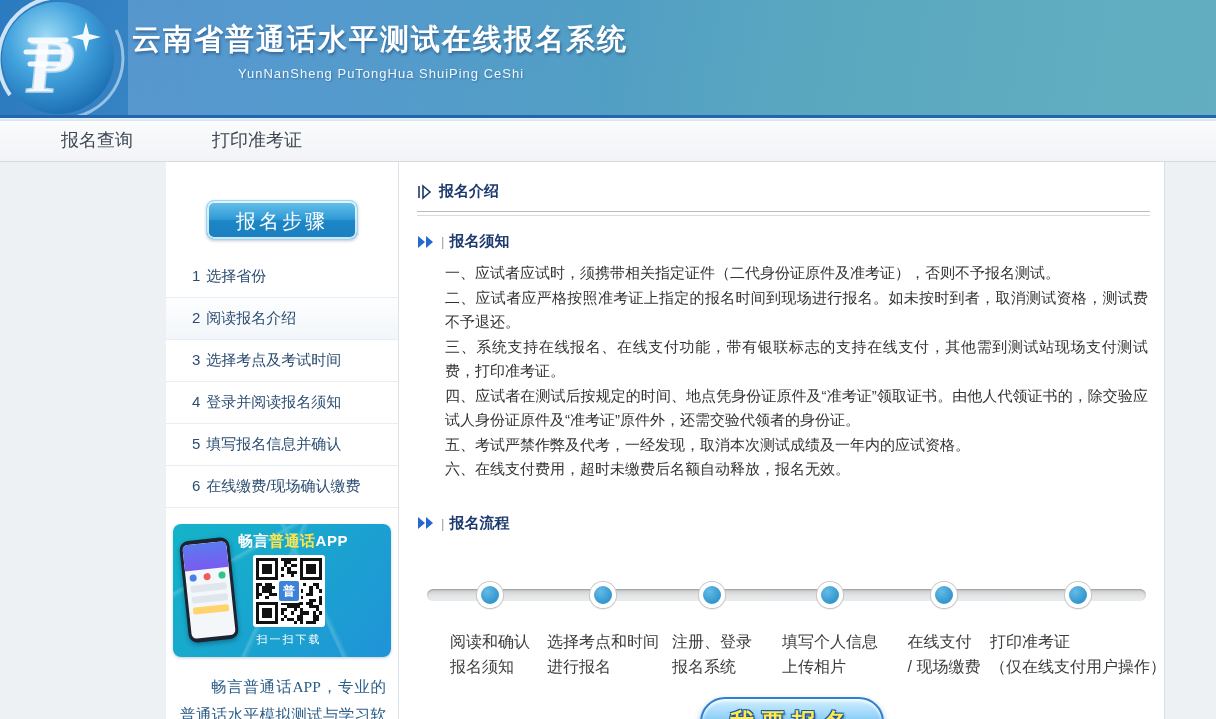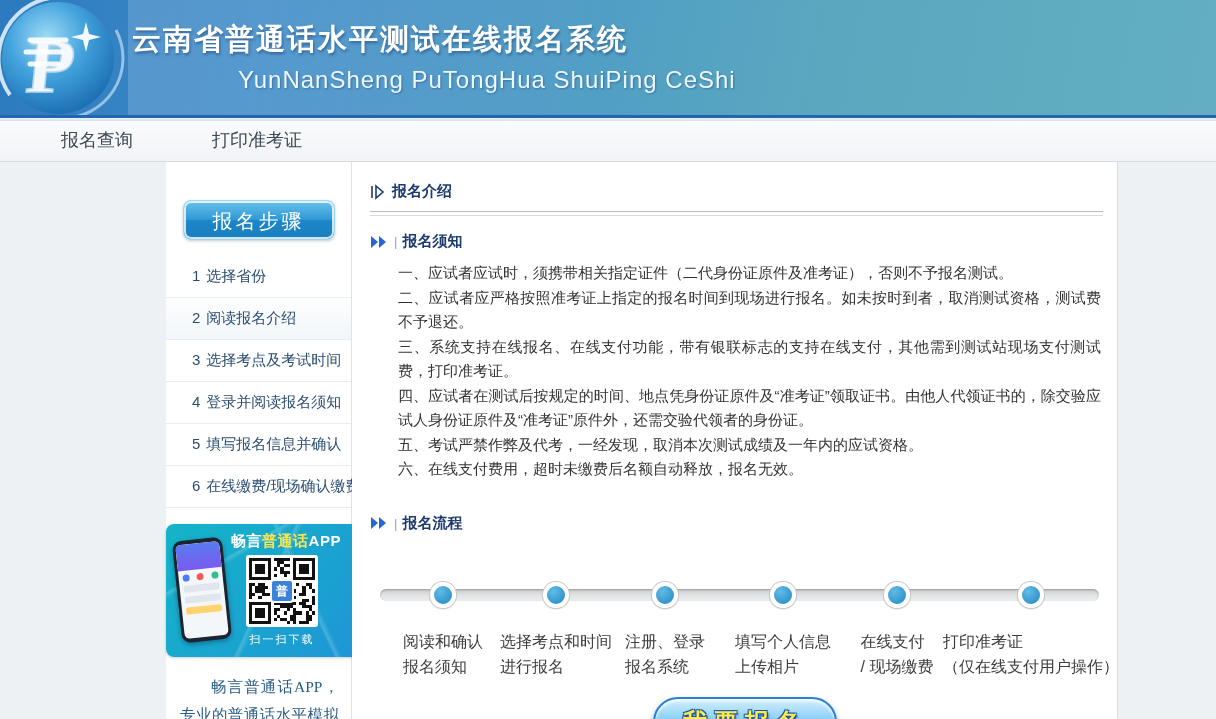--- a/index.html
+++ b/index.html
@@ -23,21 +23,21 @@
     background:linear-gradient(to right,rgba(255,255,255,.16),rgba(255,255,255,0));
   }
   .logo-wrap{position:absolute;left:0;top:0;width:128px;height:115px;overflow:hidden;}
   .app-title{
     position:absolute;left:132px;top:20px;margin:0;
     font-size:29px;font-weight:bold;color:#ffffff;letter-spacing:2px;
     text-shadow:1px 2px 3px rgba(10,40,90,.45);
   }
   .app-subtitle{
     position:absolute;left:238px;top:66px;margin:0;
-    font-size:24px;color:#eef8ff;letter-spacing:1px;
+    font-size:13px;color:#eef8ff;letter-spacing:1px;
     text-shadow:1px 1px 2px rgba(10,40,90,.35);
     text-align:center;
   }
   
   .navbar{
     height:43px;background:linear-gradient(#fbfcfd,#f1f3f6);
     border-bottom:1px solid #d7dbe0;display:flex;align-items:stretch;
   }
   .nav-tab{
     position:relative;display:flex;align-items:center;justify-content:center;
@@ -46,21 +46,21 @@
   .nav-tab.t1{margin-left:48px;}
   .nav-tab.t2{margin-left:49px;}
   .nav-tab.t3{margin-left:52px;width:120px;}
   .nav-tab.active{color:#4aa0e6;}
   .nav-tab.active::after{
     content:"";position:absolute;left:0;right:0;bottom:0;height:3px;background:#4aa0e6;
   }
   
   .content{display:flex;height:558px;}
   .col-left{width:166px;background:#eef1f4;}
-  .sidebar{width:186px;background:#fff;border-right:1px solid #dfe3e8;box-sizing:border-box;}
+  .sidebar{width:233px;background:#fff;border-right:1px solid #dfe3e8;box-sizing:border-box;}
   .main{width:766px;background:#fff;border-right:1px solid #d9dde2;box-sizing:border-box;
         padding:16px 10px 14px 16px;position:relative;}
   .col-right{flex:1;background:#eef1f4;}
   
   .steps-btn{
     display:block;width:152px;height:40px;margin:38px auto 16px auto;
     border:1px solid #9ed5f0;border-radius:8px;
     background:linear-gradient(#6ac2ea 0%,#2f9ad6 48%,#1d86c6 52%,#1a7fc0 100%);
     box-shadow:inset 0 0 0 2px rgba(255,255,255,.8),0 1px 3px rgba(0,40,90,.25);
     color:#fff;font-size:20px;letter-spacing:3px;line-height:38px;text-align:center;cursor:pointer;

